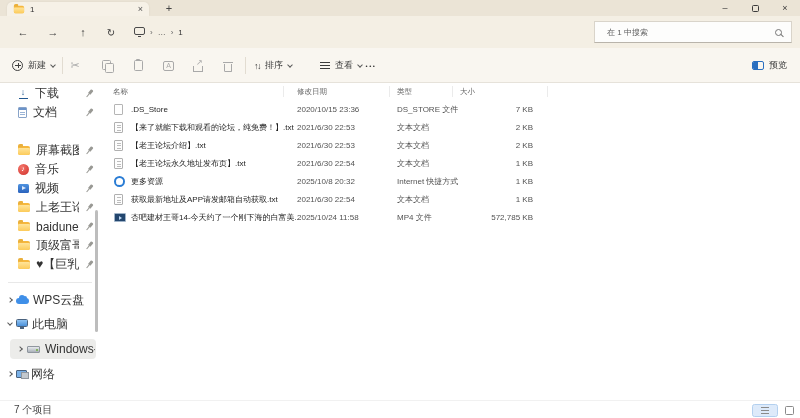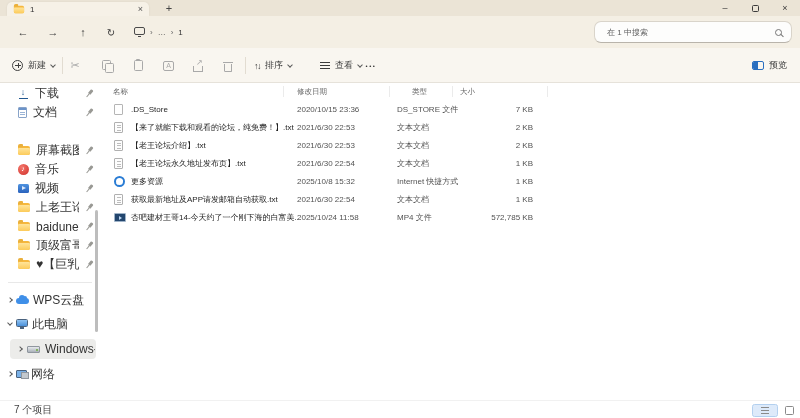--- a/index.html
+++ b/index.html
@@ -23,21 +23,21 @@
 
 .navbar{left:0;top:16px;width:800px;height:32px;background:#f4efe4}
 .navbtn{top:16px;width:22px;height:32px;display:flex;align-items:center;justify-content:center;
   font-size:11px;color:#3a3a3a}
 .crumb{top:16px;height:32px;display:flex;align-items:center;color:#333}
 .icon-crumb{width:11px;height:8px;border:1.1px solid #4a4a4a;border-radius:2px;position:relative;margin-top:-2px}
 .icon-crumb::after{content:"";position:absolute;left:2.6px;bottom:-3px;width:3.4px;height:1.4px;background:#4a4a4a}
 .crumb-sep{margin:0 5px;color:#666;font-size:8px}
 .crumb-seg{font-size:8px;color:#333}
 .searchbox{left:594px;top:21px;width:198px;height:22px;background:#fdfdfc;border:1px solid #d9d4ca;
-  border-bottom-color:#b9b4ab;border-radius:7px;display:flex;align-items:center;padding:0 9px 0 12px}
+  border-bottom-color:#b9b4ab;border-radius:0;display:flex;align-items:center;padding:0 9px 0 12px}
 .search-text{flex:1;color:#5f5f5f;font-size:8px}
 .icon-search{width:7px;height:7px;border:1.1px solid #777;border-radius:50%;position:relative}
 .icon-search::after{content:"";position:absolute;width:4px;height:1.1px;background:#777;
   transform:rotate(45deg);bottom:-1.5px;right:-3px}
 
 
 .toolbar{left:0;top:48px;width:800px;height:35px;background:#f9f6f0;border-bottom:1px solid #e6e2da}
 .tgroup{top:48px;height:35px;display:flex;align-items:center;gap:5px;color:#3a3a3a;font-size:9px}
 .tsep{top:57px;width:1px;height:17px;background:#e2dcd1}
 .ticon{top:48px;height:35px;width:18px;display:flex;align-items:center;justify-content:center}
@@ -290,21 +290,21 @@
       <span class="chev right"></span>
       <span class="sicon icon-network"></span>
       <span class="si-label">网络</span>
     </div>
     <div class="sb-scroll"></div>
   </div>
 
   <div class="abs filepane">
     <div class="fhead" style="left:13px">名称</div>
     <div class="fhead" style="left:197px">修改日期</div>
-    <div class="fhead" style="left:312px">类型</div>
+    <div class="fhead" style="left:297px">类型</div>
     <div class="fhead" style="left:360px">大小</div>
     <div class="fsep" style="left:183px"></div>
     <div class="fsep" style="left:289px"></div>
     <div class="fsep" style="left:352px"></div>
     <div class="fsep" style="left:447px"></div>
 
     <div class="frow" style="top:17px">
       <span class="fr-icon">
           <span class="f-file"></span>
         </span>
@@ -338,21 +338,21 @@
       <span class="fr-name">【老王论坛永久地址发布页】.txt</span>
       <span class="fr-date">2021/6/30 22:54</span>
       <span class="fr-type">文本文档</span>
       <span class="fr-size">1 KB</span>
     </div>
     <div class="frow" style="top:89px">
       <span class="fr-icon">
           <span class="f-inet"></span>
         </span>
       <span class="fr-name">更多资源</span>
-      <span class="fr-date">2025/10/8 15:32</span>
+      <span class="fr-date">2025/10/8 20:32</span>
       <span class="fr-type">Internet 快捷方式</span>
       <span class="fr-size">1 KB</span>
     </div>
     <div class="frow" style="top:107px">
       <span class="fr-icon">
           <span class="f-txt"></span>
         </span>
       <span class="fr-name">获取最新地址及APP请发邮箱自动获取.txt</span>
       <span class="fr-date">2021/6/30 22:54</span>
       <span class="fr-type">文本文档</span>

